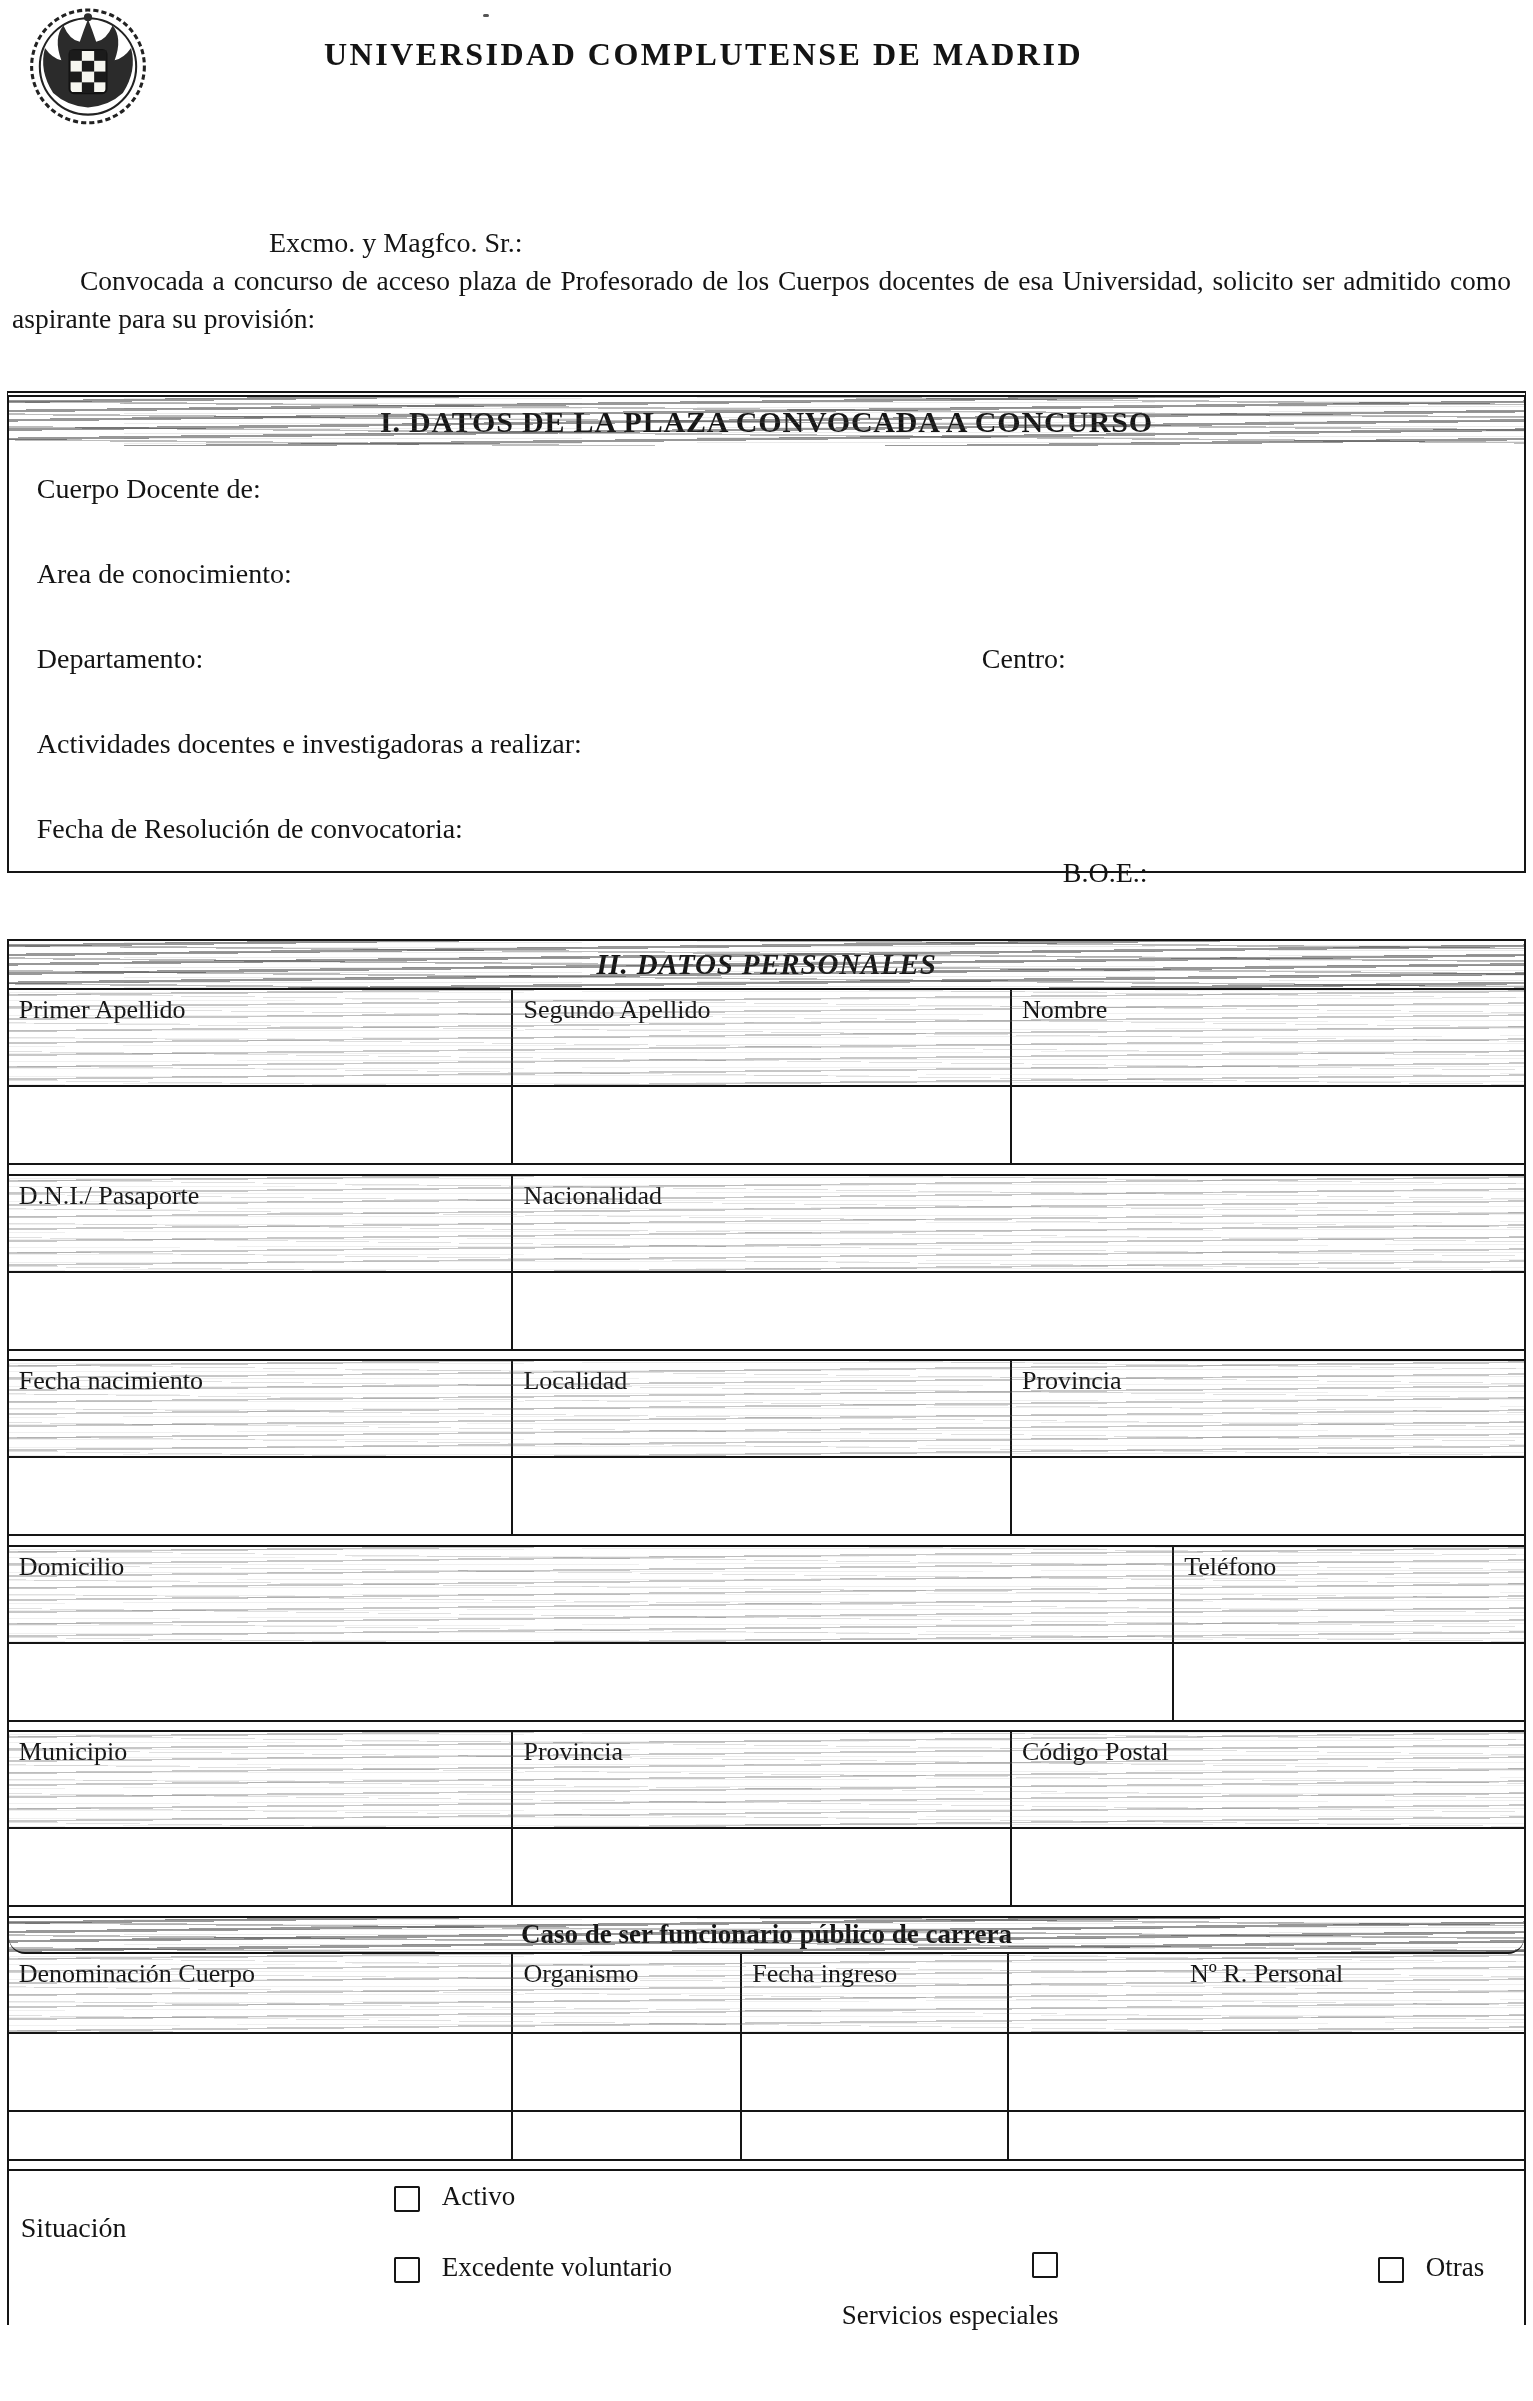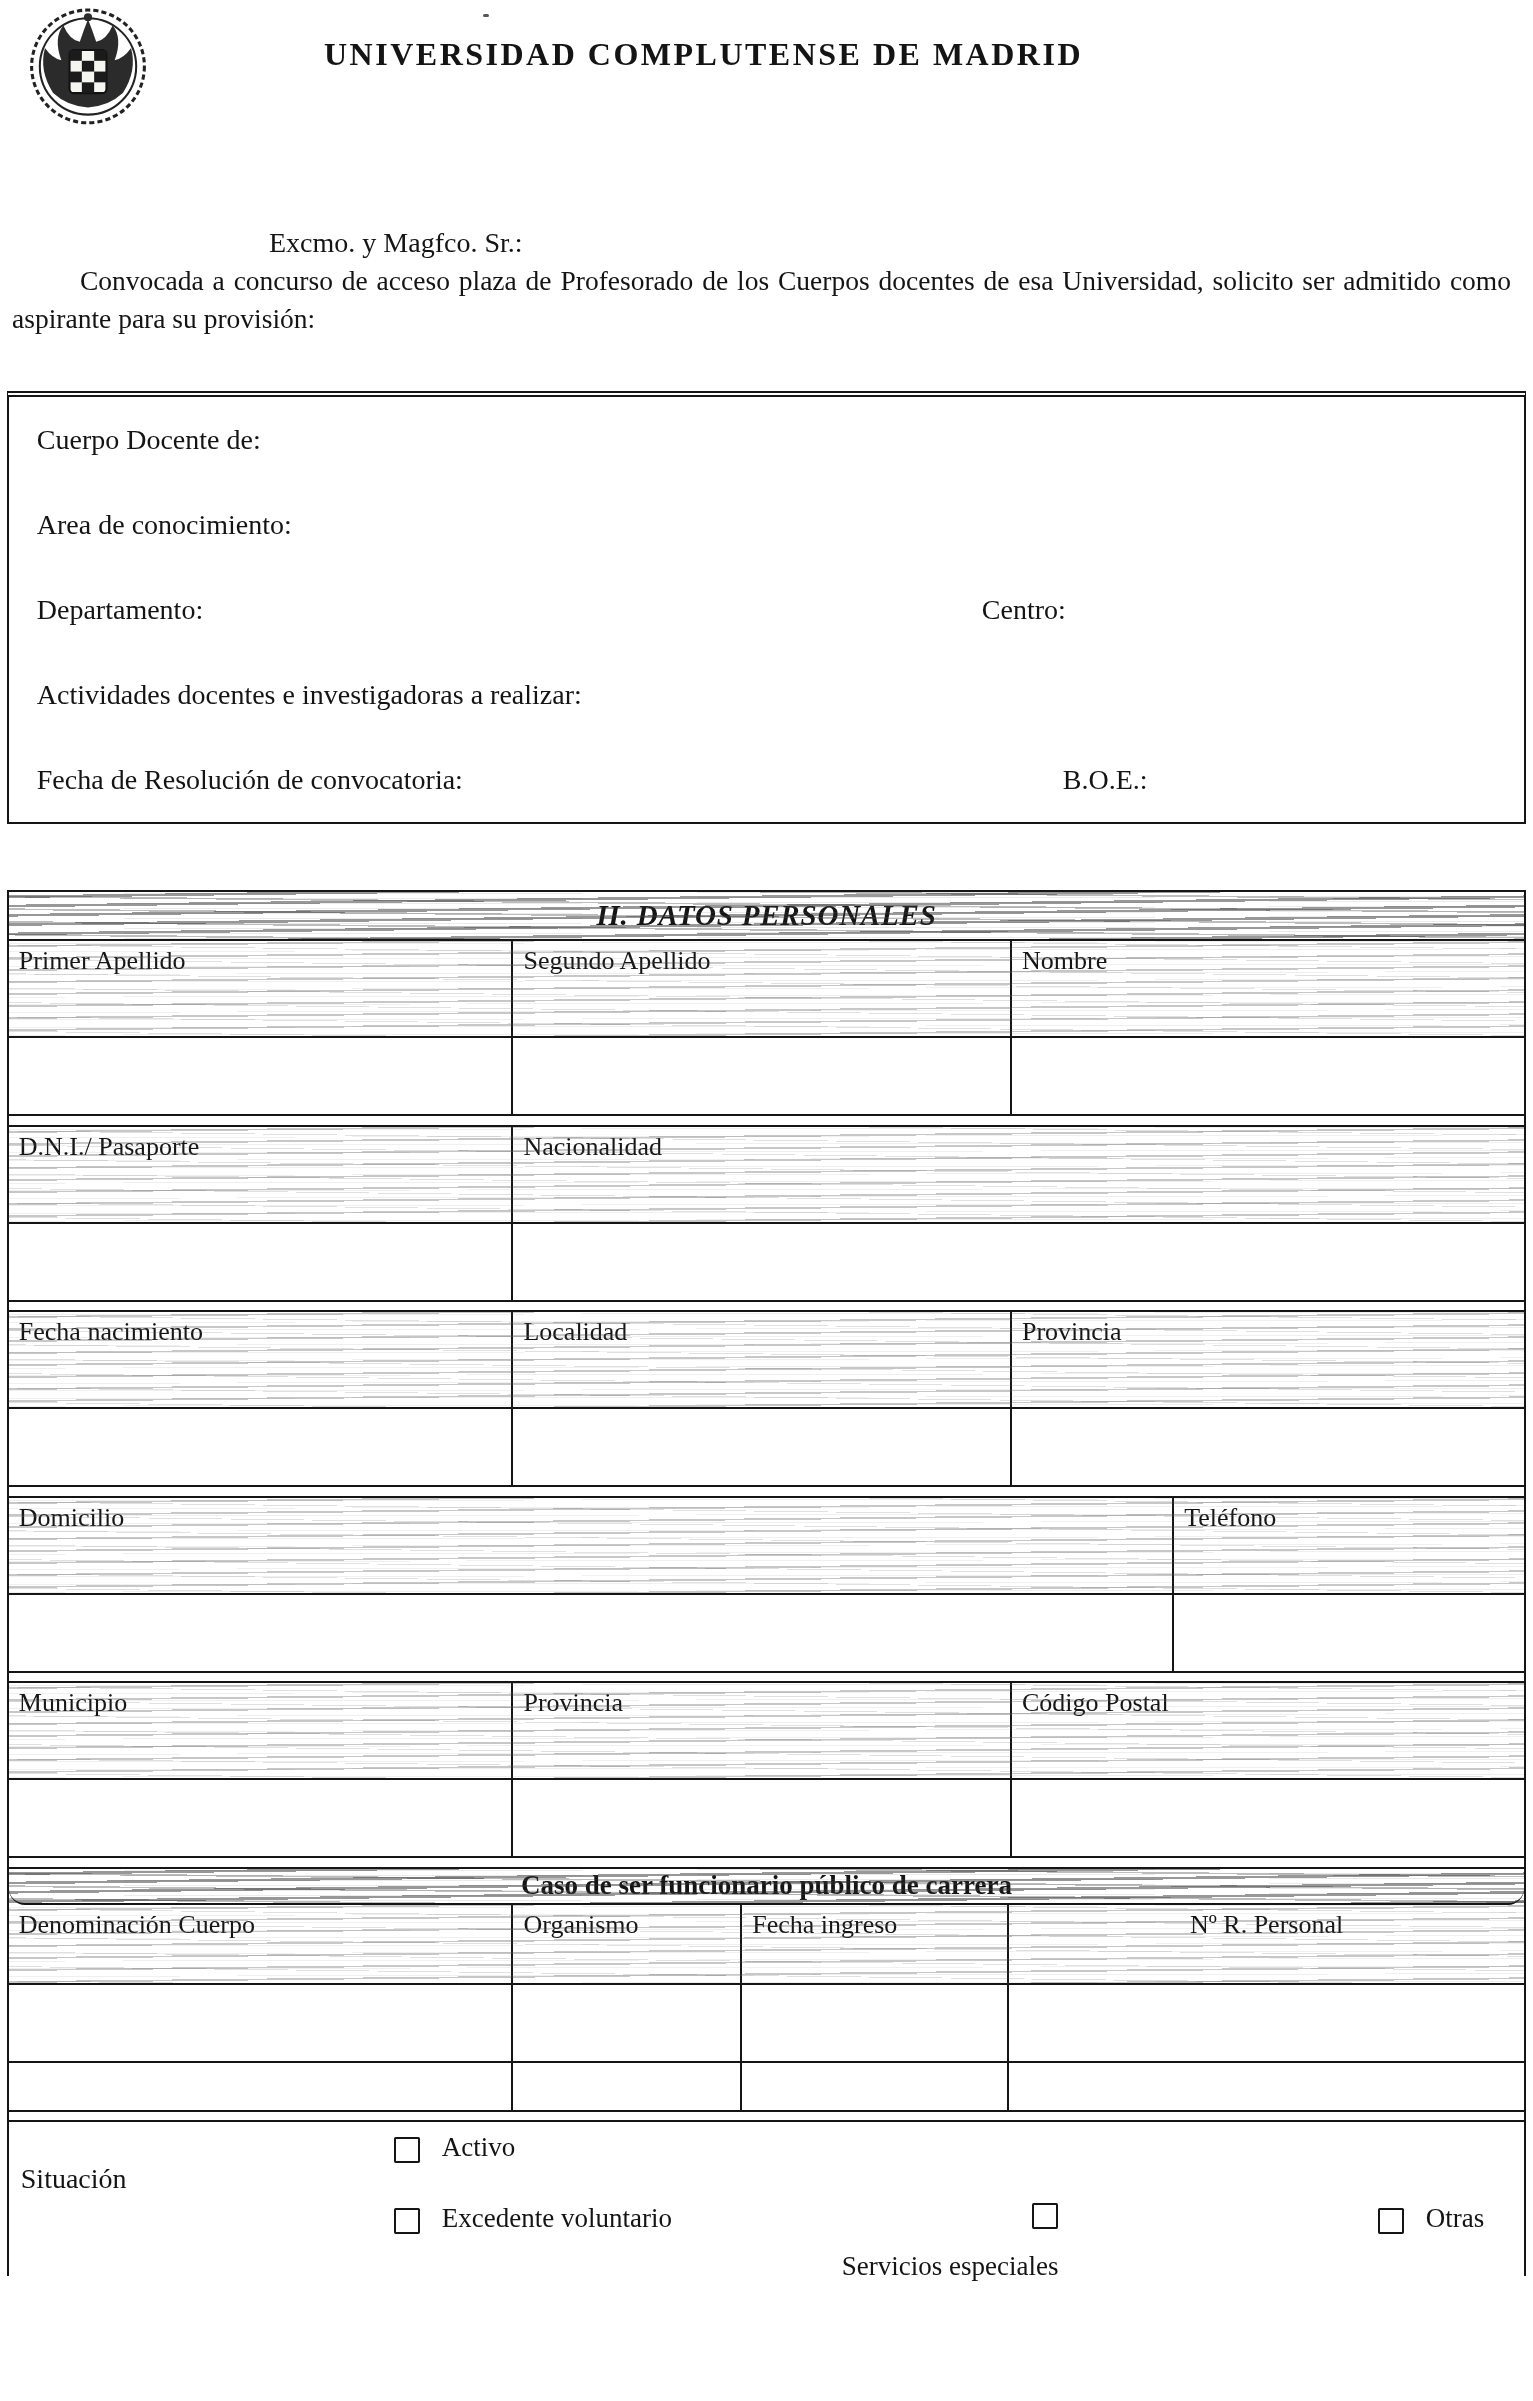--- a/index.html
+++ b/index.html
@@ -58,21 +58,21 @@
     font-size: 30px; font-weight: bold; letter-spacing: 0.8px;
   }
   .field-row {
     position: relative; height: 85px;
     display: flex; align-items: center;
     padding-left: 28px; font-size: 28px;
   }
   .field-row .fill { flex: 1; height: 70%; }
   .second { position: absolute; top: 50%; transform: translateY(-50%); }
   .pos-centro { left: 973px; }
-  .pos-boe    { left: 1054px; }
+  .pos-boe    { left: 1054px; margin-top: 44px; }
   .pos-codigo { left: 692px; }
 
   
   .box2 {
     margin: 66px 6.8px 0 6.8px;
     border-left: 2.5px solid #151515; border-right: 2.5px solid #151515;
     border-top: 2.5px solid #151515;
     min-height: 1386px;
   }
   .sec2-title {
@@ -138,20 +138,21 @@
       <circle cx="60" cy="10" r="4" fill="#2b2b2b"></circle>
     </svg>
     <div class="univ-title">UNIVERSIDAD COMPLUTENSE DE MADRID</div>
     <div class="artifact-dot"></div>
   </div>
 
   <div class="salutation">Excmo. y Magfco. Sr.:</div>
   <p class="intro">Convocada a concurso de acceso plaza de Profesorado de los Cuerpos docentes de esa Universidad, solicito ser admitido como aspirante para su provisión:</p>
 
   <div class="box1">
+    <div class="sec-title noise noise-strong">I. DATOS DE LA PLAZA CONVOCADA A CONCURSO</div>
 
     <div class="field-row">
       <span>Cuerpo Docente de:</span>
       <span class="fill"></span>
     </div>
 
     <div class="field-row">
       <span>Area de conocimiento:</span>
       <span class="fill"></span>
     </div>

